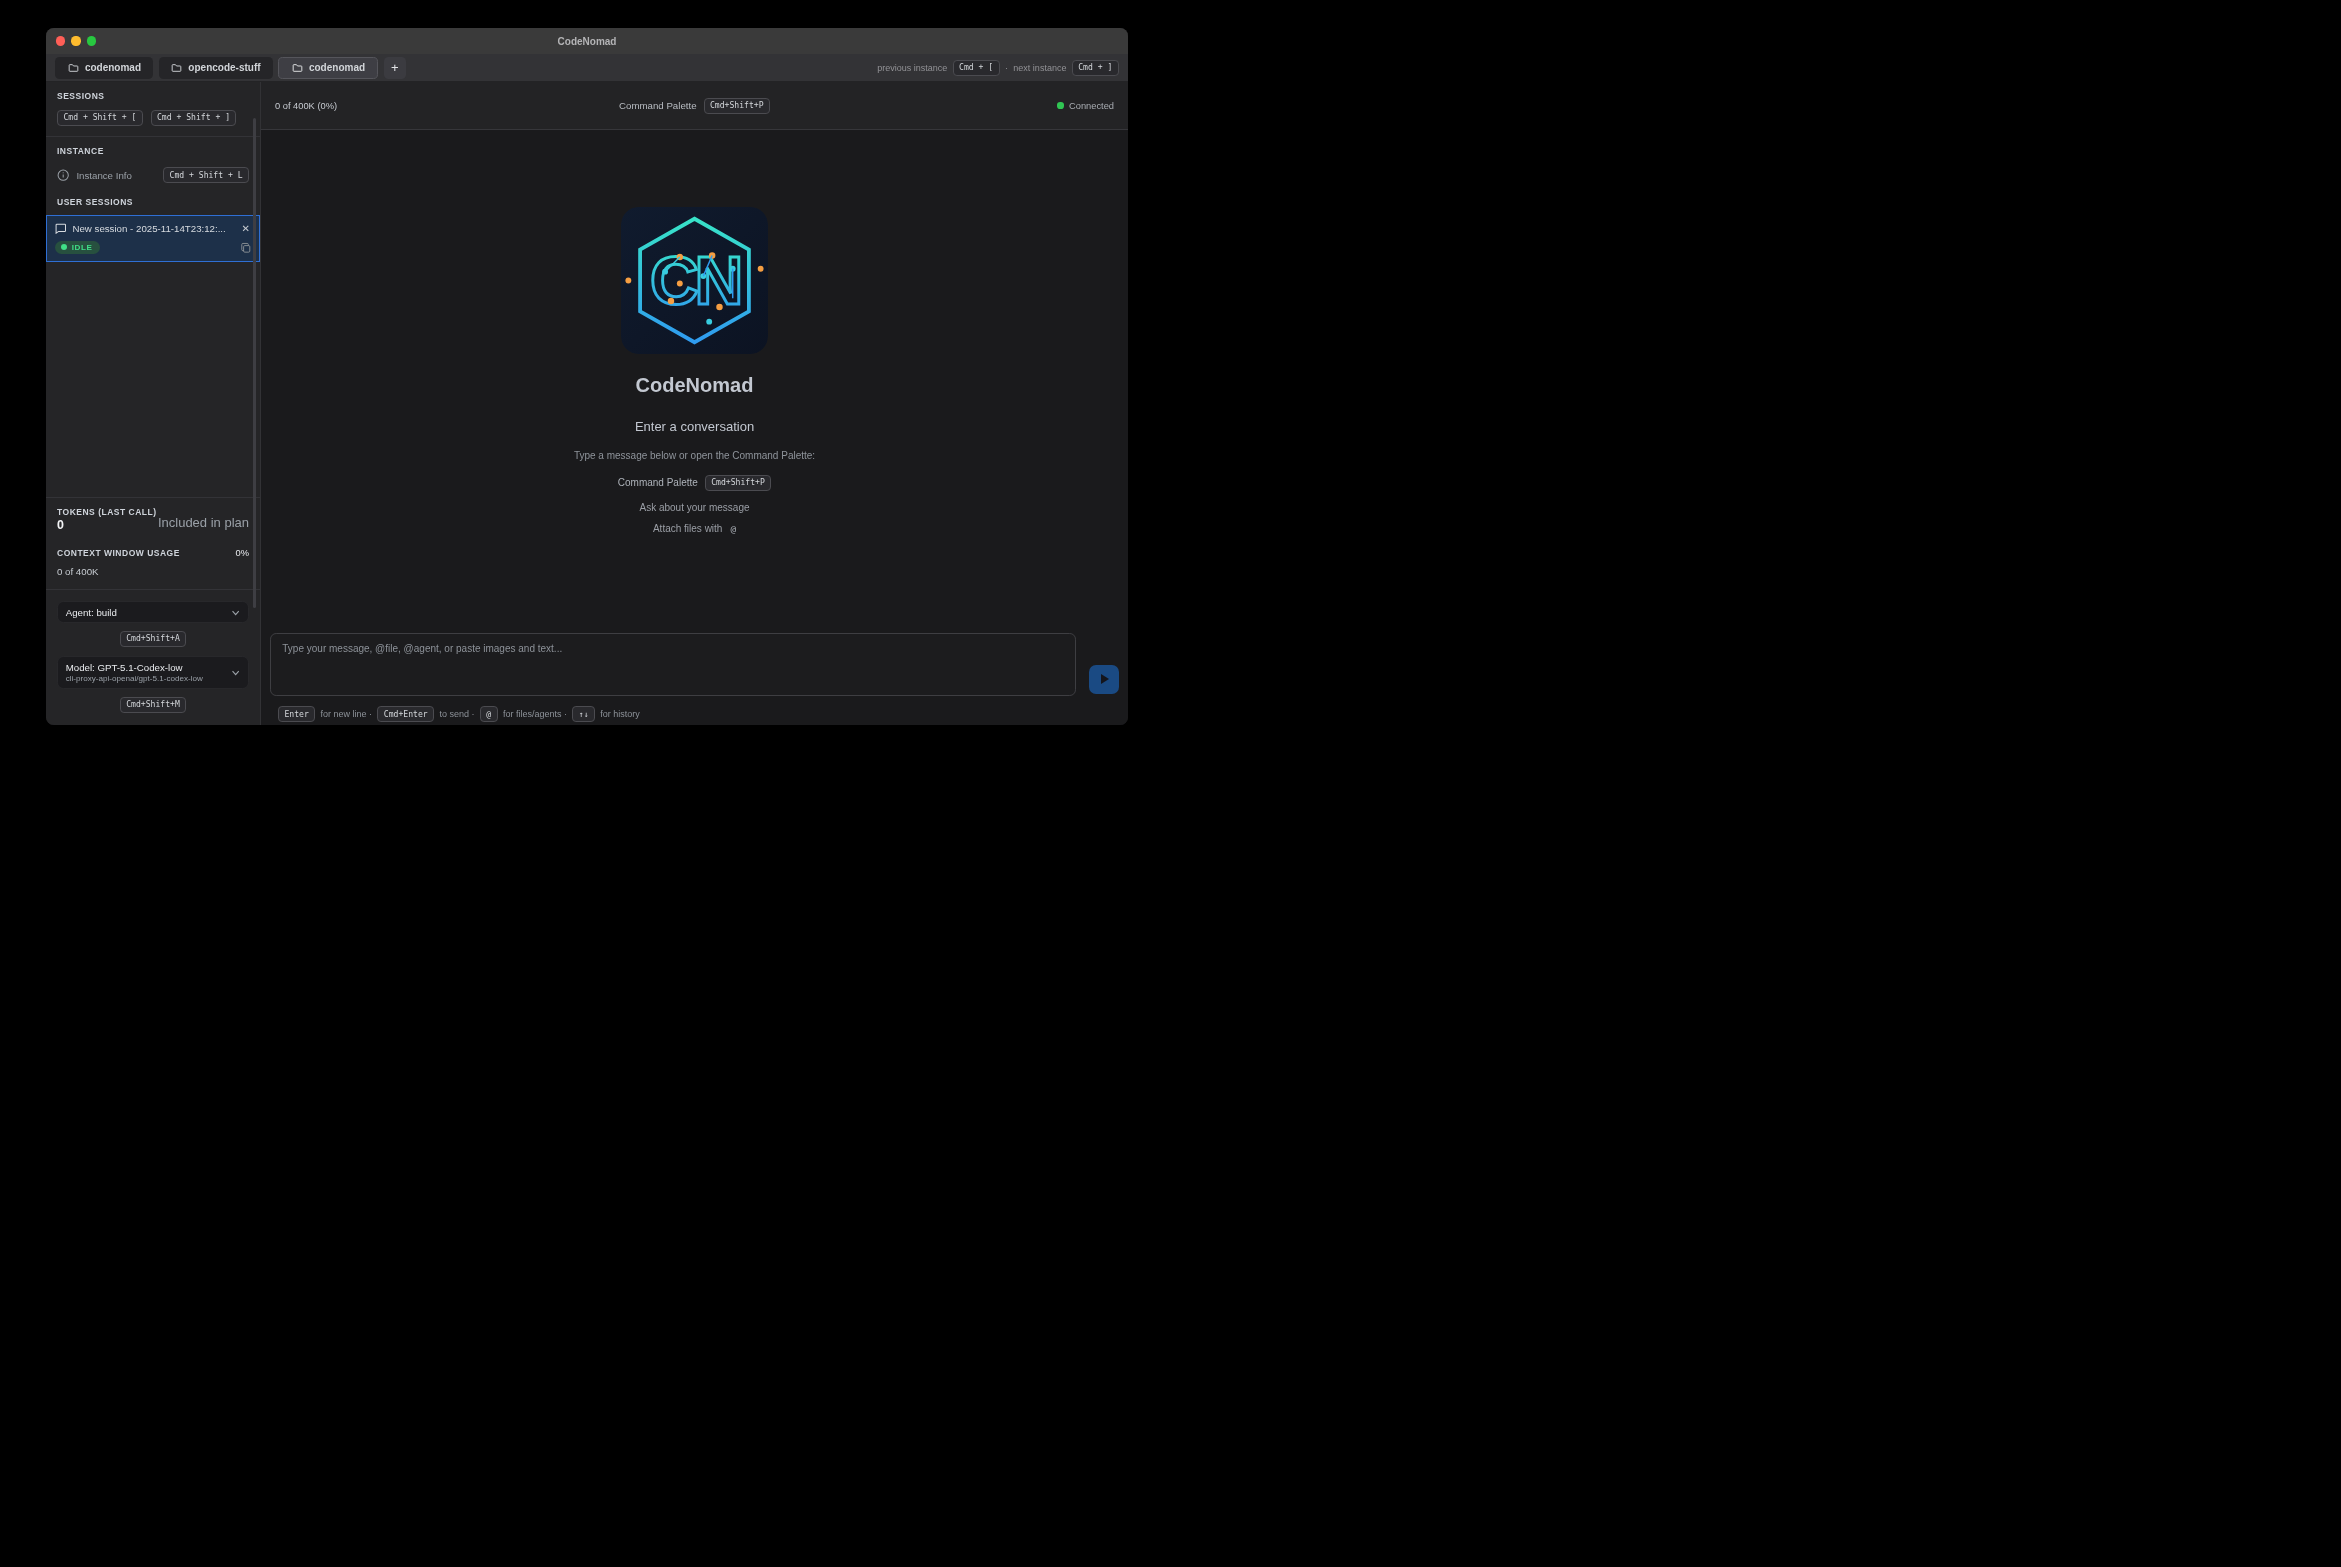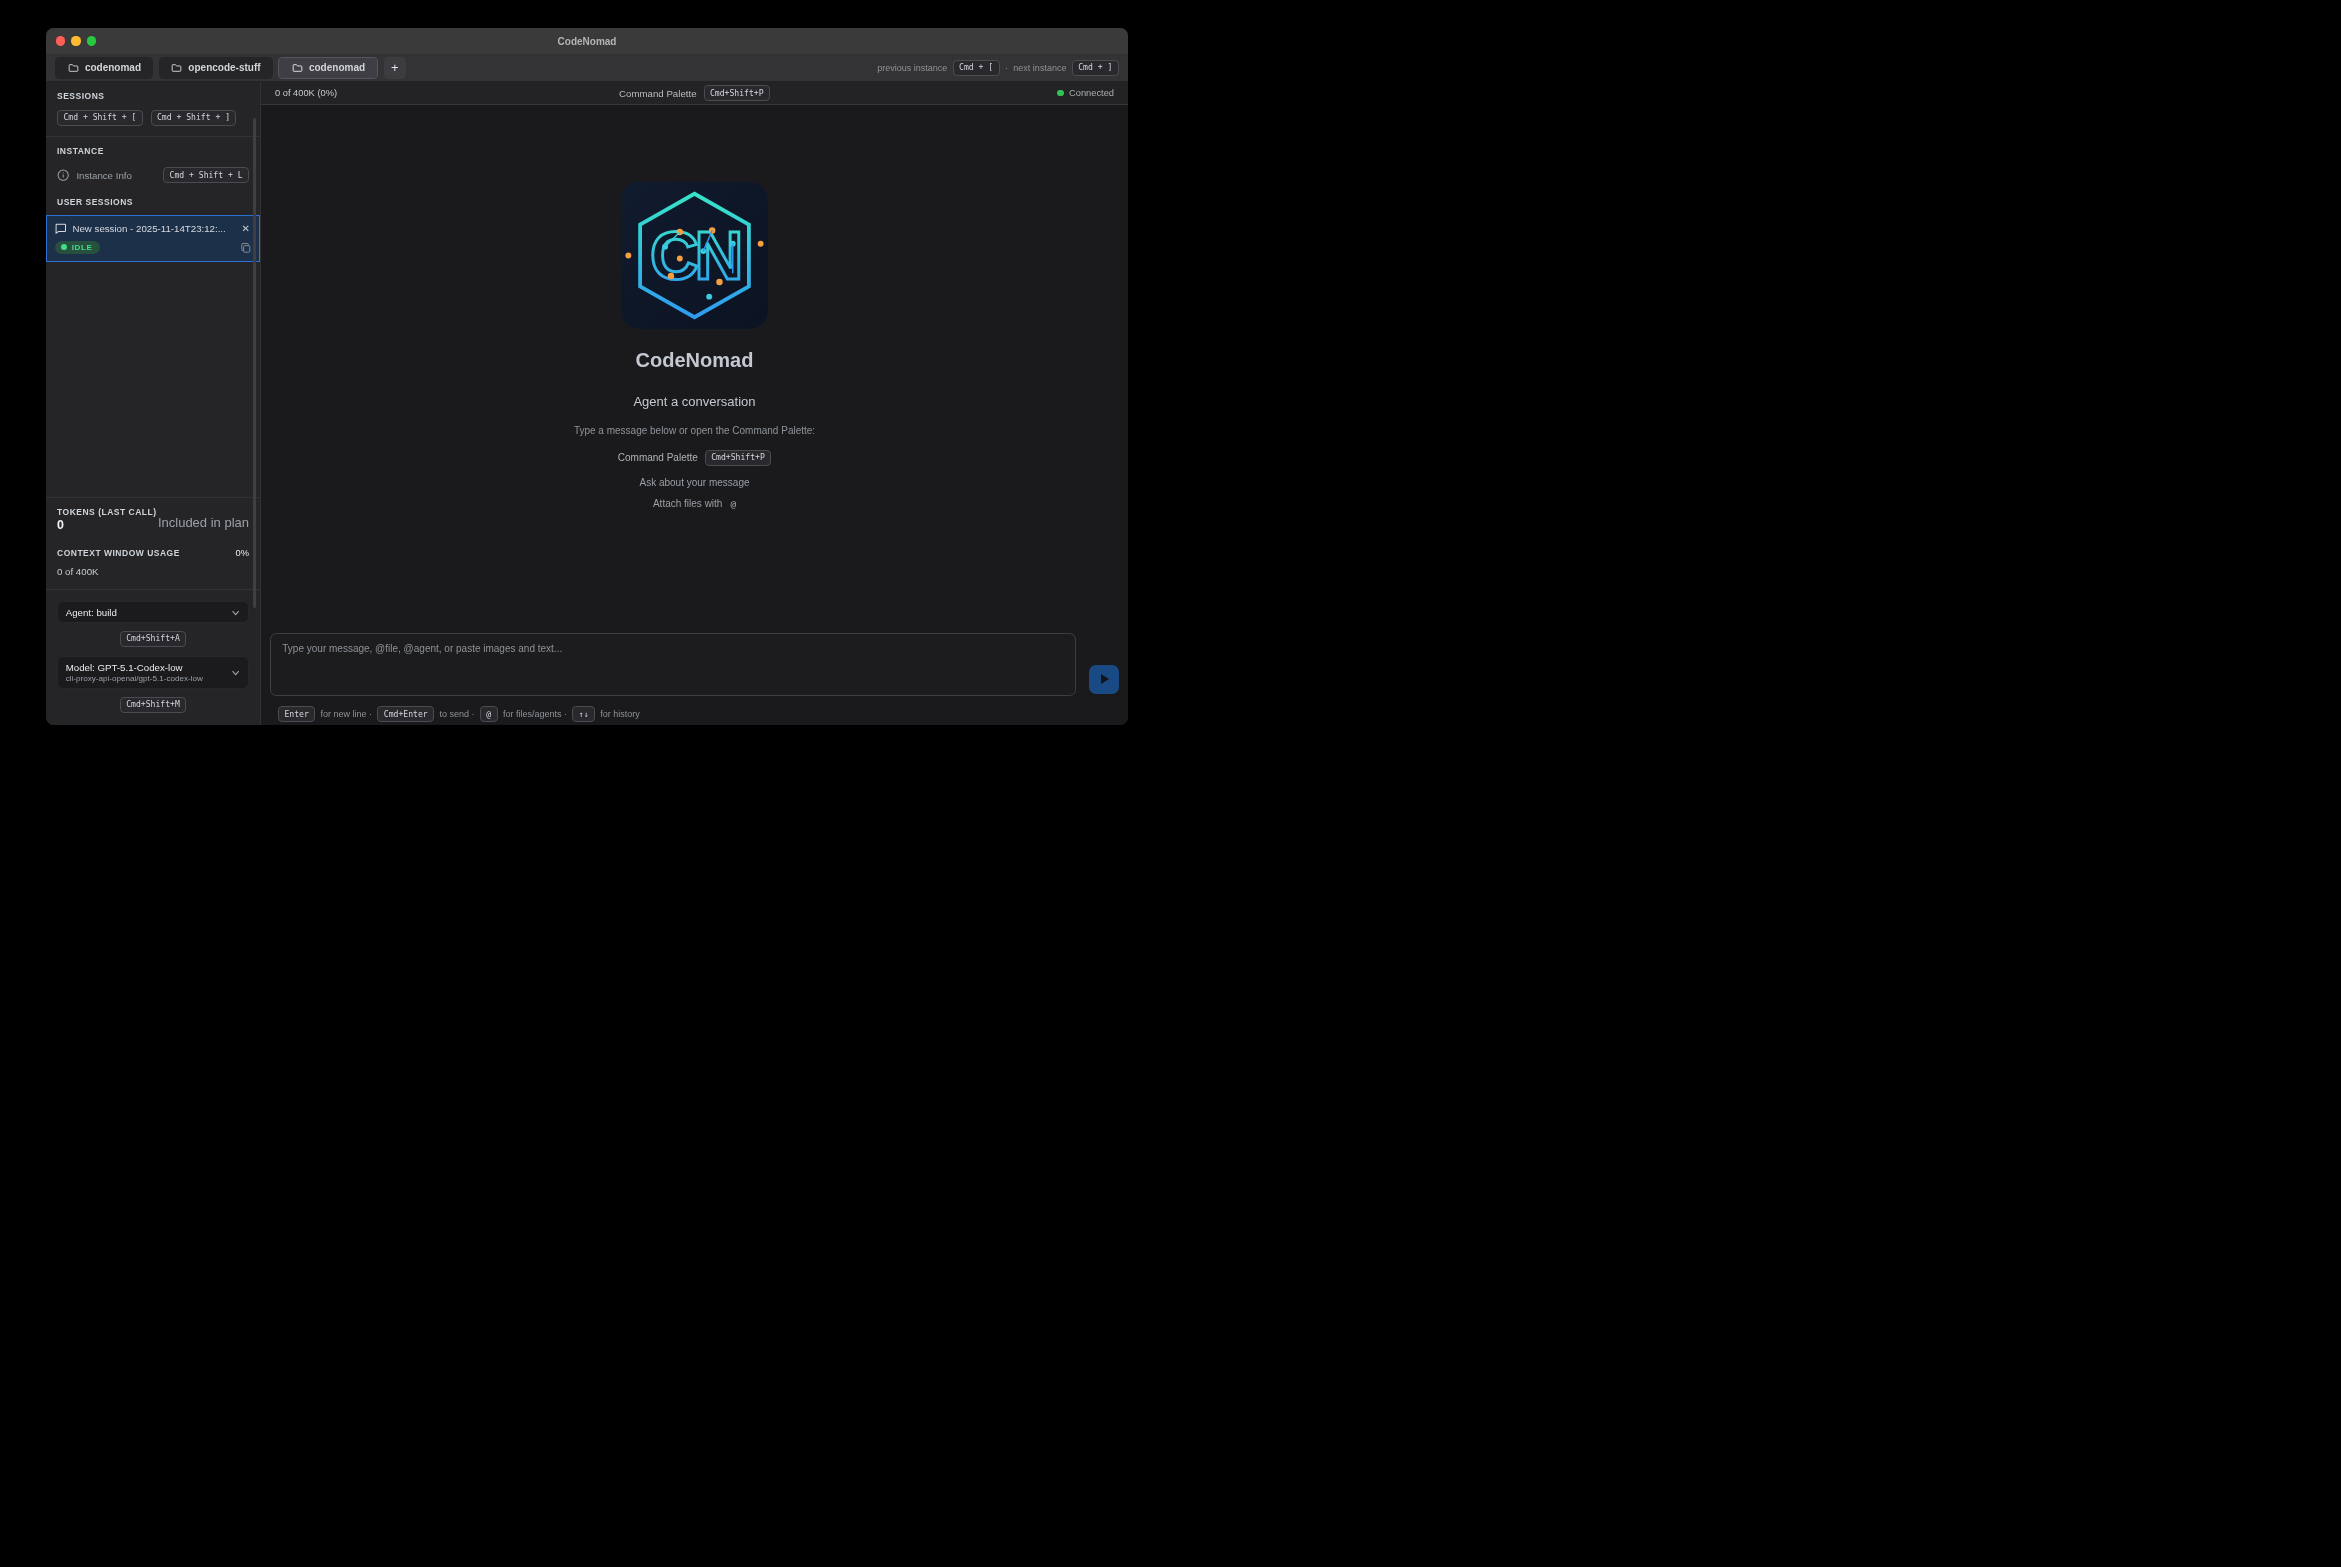--- a/index.html
+++ b/index.html
@@ -69,21 +69,21 @@
   .select-box { background:#1b1b1e; border:0.8px solid #28282b; border-radius:6.2px;
     padding:4.6px 7.7px; display:flex; align-items:center; }
   .select-main { flex:1; }
   .select-label { color:#e9ebee; font-size:9.7px; }
   .select-sub { color:#9aa0a7; font-size:8.1px; margin-top:1.5px; }
   .chev { color:#9aa0a7; display:flex; }
   .kbd-center { display:flex; justify-content:center; margin:7.7px 0 9.3px; }
 
   
   .main { flex:1; display:flex; flex-direction:column; min-width:0; background:#1a1a1c; }
-  .statusbar { height:23px; flex:0 0 auto; background:#232325; border-bottom:0.8px solid #36363a;
+  .statusbar { height:48px; flex:0 0 auto; background:#232325; border-bottom:0.8px solid #36363a;
     display:flex; align-items:center; padding:0 14px; position:relative; }
   .status-left { color:#c7cbd1; font-size:9.3px; }
   .status-center { position:absolute; left:0; right:0; display:flex; justify-content:center;
     align-items:center; gap:7px; color:#b9bdc3; font-size:9.7px; pointer-events:none; }
   .status-center > * { pointer-events:auto; }
   .status-right { margin-left:auto; display:flex; align-items:center; gap:5.4px;
     color:#a9adb3; font-size:9.3px; }
   .conn-dot { width:6.2px; height:6.2px; border-radius:50%; background:#30c553; }
 
   .hero { flex:1; display:flex; flex-direction:column; align-items:center; padding-top:77px; }
@@ -297,21 +297,21 @@
             <circle cx="30" cy="44" r="2" fill="#38cde0"></circle>
             <circle cx="56" cy="47" r="2" fill="#38cde0"></circle>
             <circle cx="76" cy="42" r="2" fill="#38cde0"></circle>
             <circle cx="60" cy="78" r="2" fill="#38cde0"></circle>
             <line x1="62" y1="33" x2="56" y2="47" stroke="#2f9bf0" stroke-width="1"></line>
             <line x1="76" y1="42" x2="76" y2="62" stroke="#2f9bf0" stroke-width="1"></line>
             <line x1="40" y1="34" x2="30" y2="44" stroke="#38cde0" stroke-width="1"></line>
           </svg>
         </div>
         <div class="app-name">CodeNomad</div>
-        <div class="headline">Agent a conversation</div>
+        <div class="headline">Enter a conversation</div>
         <div class="subline">Type a message below or open the Command Palette:</div>
         <div class="palette-row">
           <span>Command Palette</span>
           <kbd class="k">Cmd+Shift+P</kbd>
         </div>
         <div class="hint1">Ask about your message</div>
         <div class="hint2">
           <span>Attach files with</span>
           <span class="at">@</span>
         </div>

